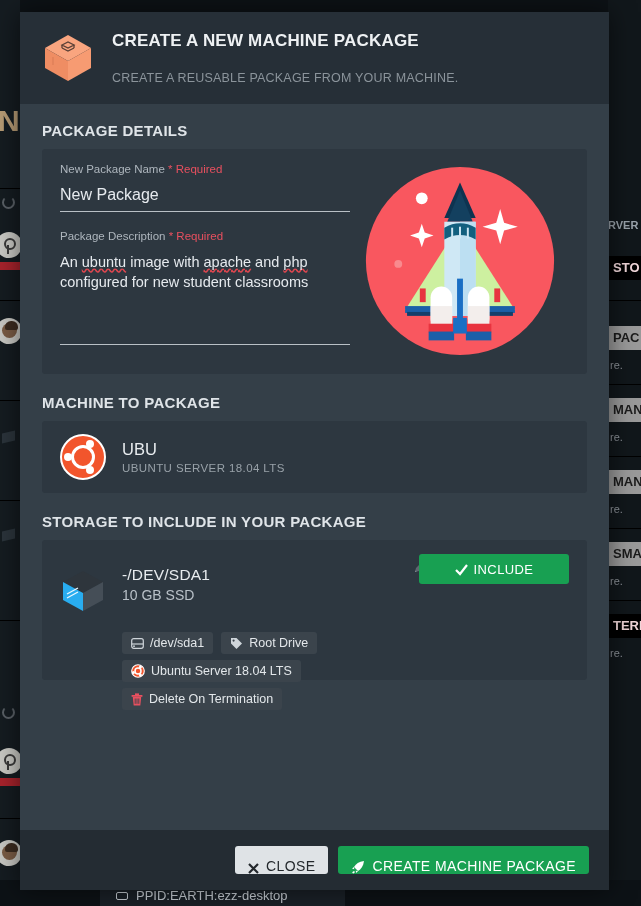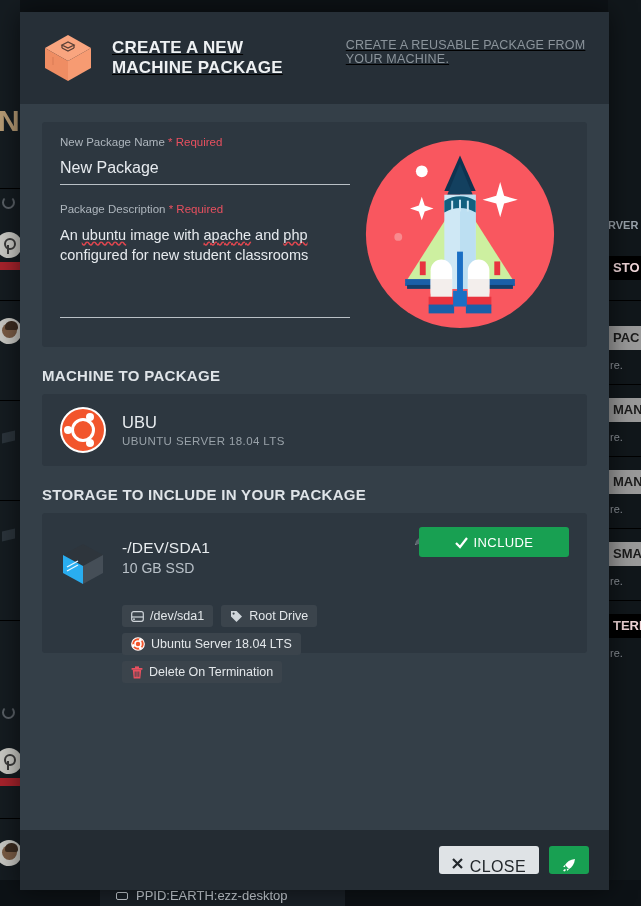--- a/index.html
+++ b/index.html
@@ -106,21 +106,21 @@
     box-shadow: 0 0 24px rgba(0,0,0,.55);
     display: flex; flex-direction: column;
   }
 
   .modal-header {
     height: 92px; background: #262f37;
     display: flex; align-items: center; padding: 0 22px;
     flex: 0 0 auto;
   }
   .pkg-icon { width: 52px; height: 52px; position: relative; margin-right: 18px; flex: 0 0 auto; }
-  .header-text { display: flex; flex-direction: row; gap: 20px; text-decoration: underline; }
+  .header-text { display: flex; flex-direction: column; gap: 20px; }
   .header-title {
     font-size: 17px; font-weight: bold; color: #eef1f3; letter-spacing: .2px;
   }
   .header-sub { font-size: 12.5px; color: #8b949b; letter-spacing: .2px; }
 
   .modal-body { flex: 1 1 auto; padding: 18px 22px 0 22px; overflow: hidden; }
 
   .section-title {
     font-size: 15px; font-weight: bold; color: #dfe4e8;
     letter-spacing: .3px; margin-bottom: 10px;
@@ -203,22 +203,22 @@
   }
 
   
   .modal-footer {
     height: 60px; background: #242c33; flex: 0 0 auto;
     display: flex; align-items: center; justify-content: flex-end;
     gap: 10px; padding: 0 20px;
   }
   .btn {
     border: none; border-radius: 3px; cursor: pointer;
-    font-size: 16px; letter-spacing: .4px; height: 28px;
-    display: inline-flex; align-items: flex-start; gap: 7px; padding: 12px 13px;
+    font-size: 14px; letter-spacing: .4px; height: 28px;
+    display: inline-flex; align-items: flex-end; gap: 7px; padding: 0 13px;
     font-family: "Liberation Sans", sans-serif;
   }
   .btn-close { background: #dfe3e6; color: #23282c; }
   .btn-create { background: #18a052; color: #fff; }
 </style>
 </head>
 <body>
 
 <div id="backdrop">
 
@@ -297,20 +297,21 @@
       </svg>
     </div>
     <div class="header-text">
       <div class="header-title">CREATE A NEW MACHINE PACKAGE</div>
       <div class="header-sub">CREATE A REUSABLE PACKAGE FROM YOUR MACHINE.</div>
     </div>
   </div>
 
   <div class="modal-body">
 
+    <div class="section-title">PACKAGE DETAILS</div>
     <div class="card details-card">
       <div class="details-form">
         <div class="field-label">
           <span>New Package Name</span>
           <span class="req">* Required</span>
         </div>
         <input class="field-input" type="text" value="New Package" style="">
 
         <div class="field-gap"></div>
 
@@ -457,15 +458,16 @@
       </svg>
       <span>CLOSE</span>
     </button>
     <button class="btn btn-create">
       <svg width="14" height="14" viewBox="0 0 14 14">
         <path d="M13,1 C8,1.6 4.6,4 3,7 l4,4 C10,9.4 12.4,6 13,1 z" fill="#fff"></path>
         <path d="M3,7 L1,8.6 L3.2,9.3 z" fill="#fff"></path>
         <path d="M7,11 L5.4,13 L4.7,10.8 z" fill="#fff"></path>
         <path d="M1.2,12.8 C2,11.2 3,11 3.6,11.6 C4.2,12.2 3.6,13 2.2,13.6 z" fill="#fff"></path>
       </svg>
+      <span>CREATE MACHINE PACKAGE</span>
     </button>
   </div>
 </div>
 
 </body></html>

